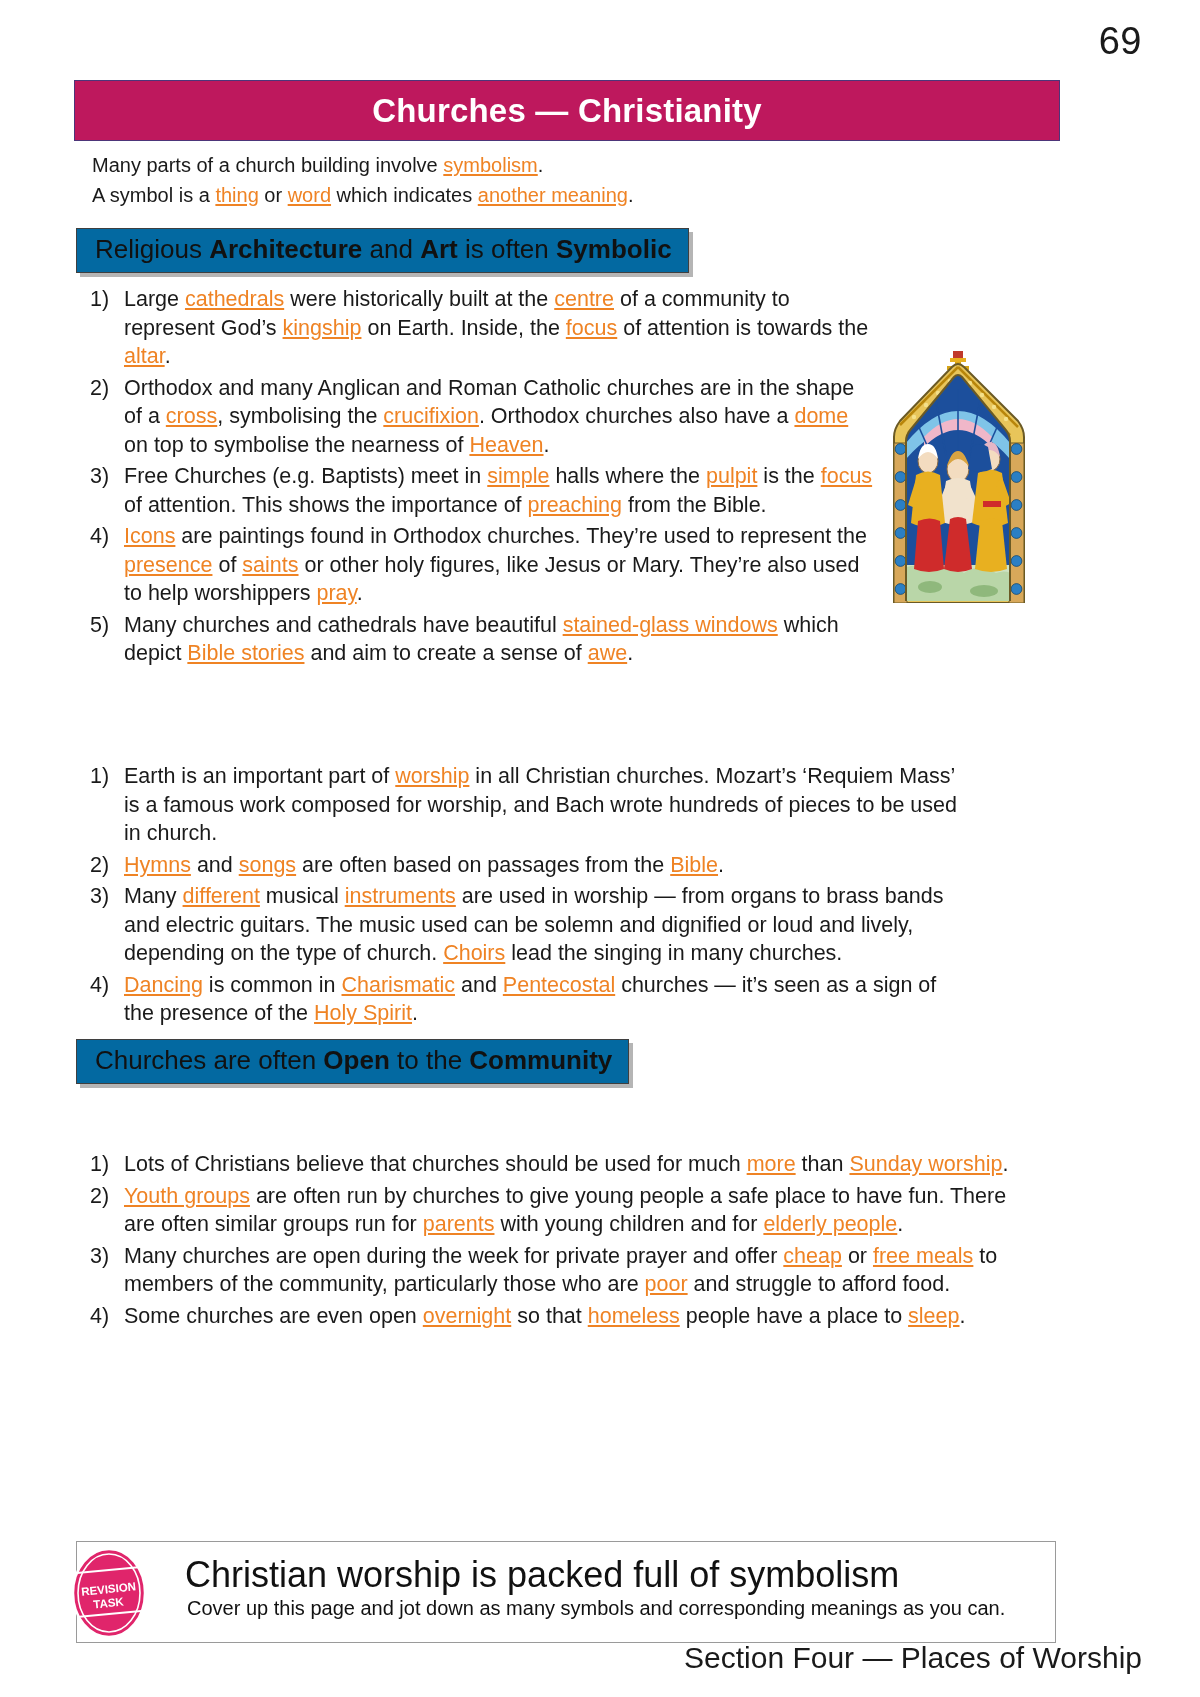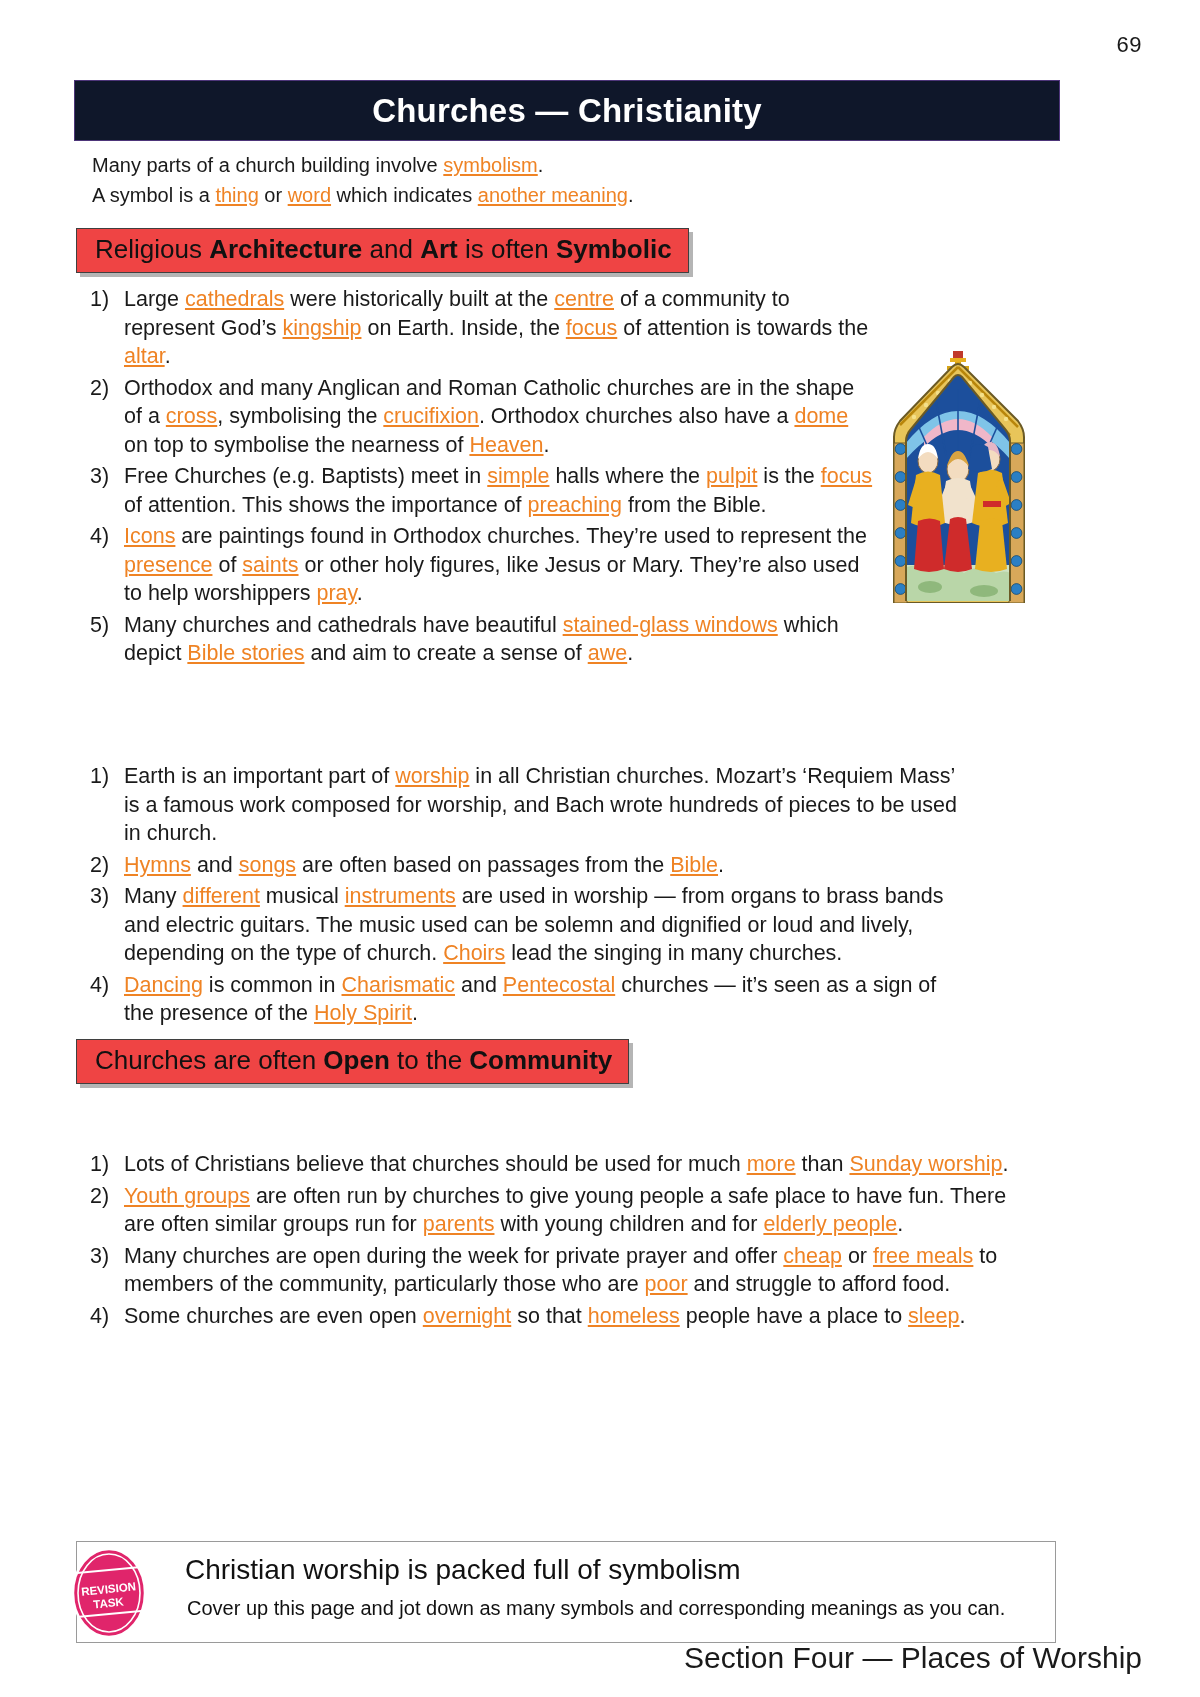--- a/index.html
+++ b/index.html
@@ -17,35 +17,35 @@
   }
 
   .page {
     position: absolute;
     inset: 0;
   }
 
   
   .page-number {
     position: absolute;
-    top: 32px;
+    top: 20px;
     right: 58px;
-    font-size: 22px;
+    font-size: 38px;
     color: #1a1a1a;
     letter-spacing: 0.5px;
   }
 
   
   .title-banner {
     position: absolute;
     left: 74px;
     top: 80px;
     width: 984px;
     height: 59px;
-    background: #0f172a;
+    background: #be185d;
     border: 1px solid #4d3579;
     display: flex;
     align-items: center;
     justify-content: center;
   }
   .title-banner-text {
     color: #ffffff;
     font-size: 33px;
     font-weight: bold;
     letter-spacing: 0.2px;
@@ -57,21 +57,21 @@
     left: 92px;
     top: 150px;
     width: 960px;
     font-size: 20px;
     line-height: 30px;
   }
 
   
   .section-heading {
     position: absolute;
-    background: #ef4444;
+    background: #0369a1;
     border: 1.5px solid #3f3f3f;
     box-shadow: 4px 4px 0 rgba(120,120,120,0.55);
     padding: 4px 16px 7px 18px;
     font-size: 26px;
     line-height: 32px;
     color: #111;
     white-space: nowrap;
   }
   .section-heading b { font-weight: bold; }
 
@@ -123,21 +123,21 @@
     position: absolute;
     left: -10px;
     top: 5px;
     width: 84px;
     height: 92px;
   }
   .revision-title {
     position: absolute;
     left: 108px;
     top: 12px;
-    font-size: 28px;
+    font-size: 36px;
     color: #111;
   }
   .revision-sub {
     position: absolute;
     left: 110px;
     top: 55px;
     font-size: 20px;
     color: #111;
   }
 

